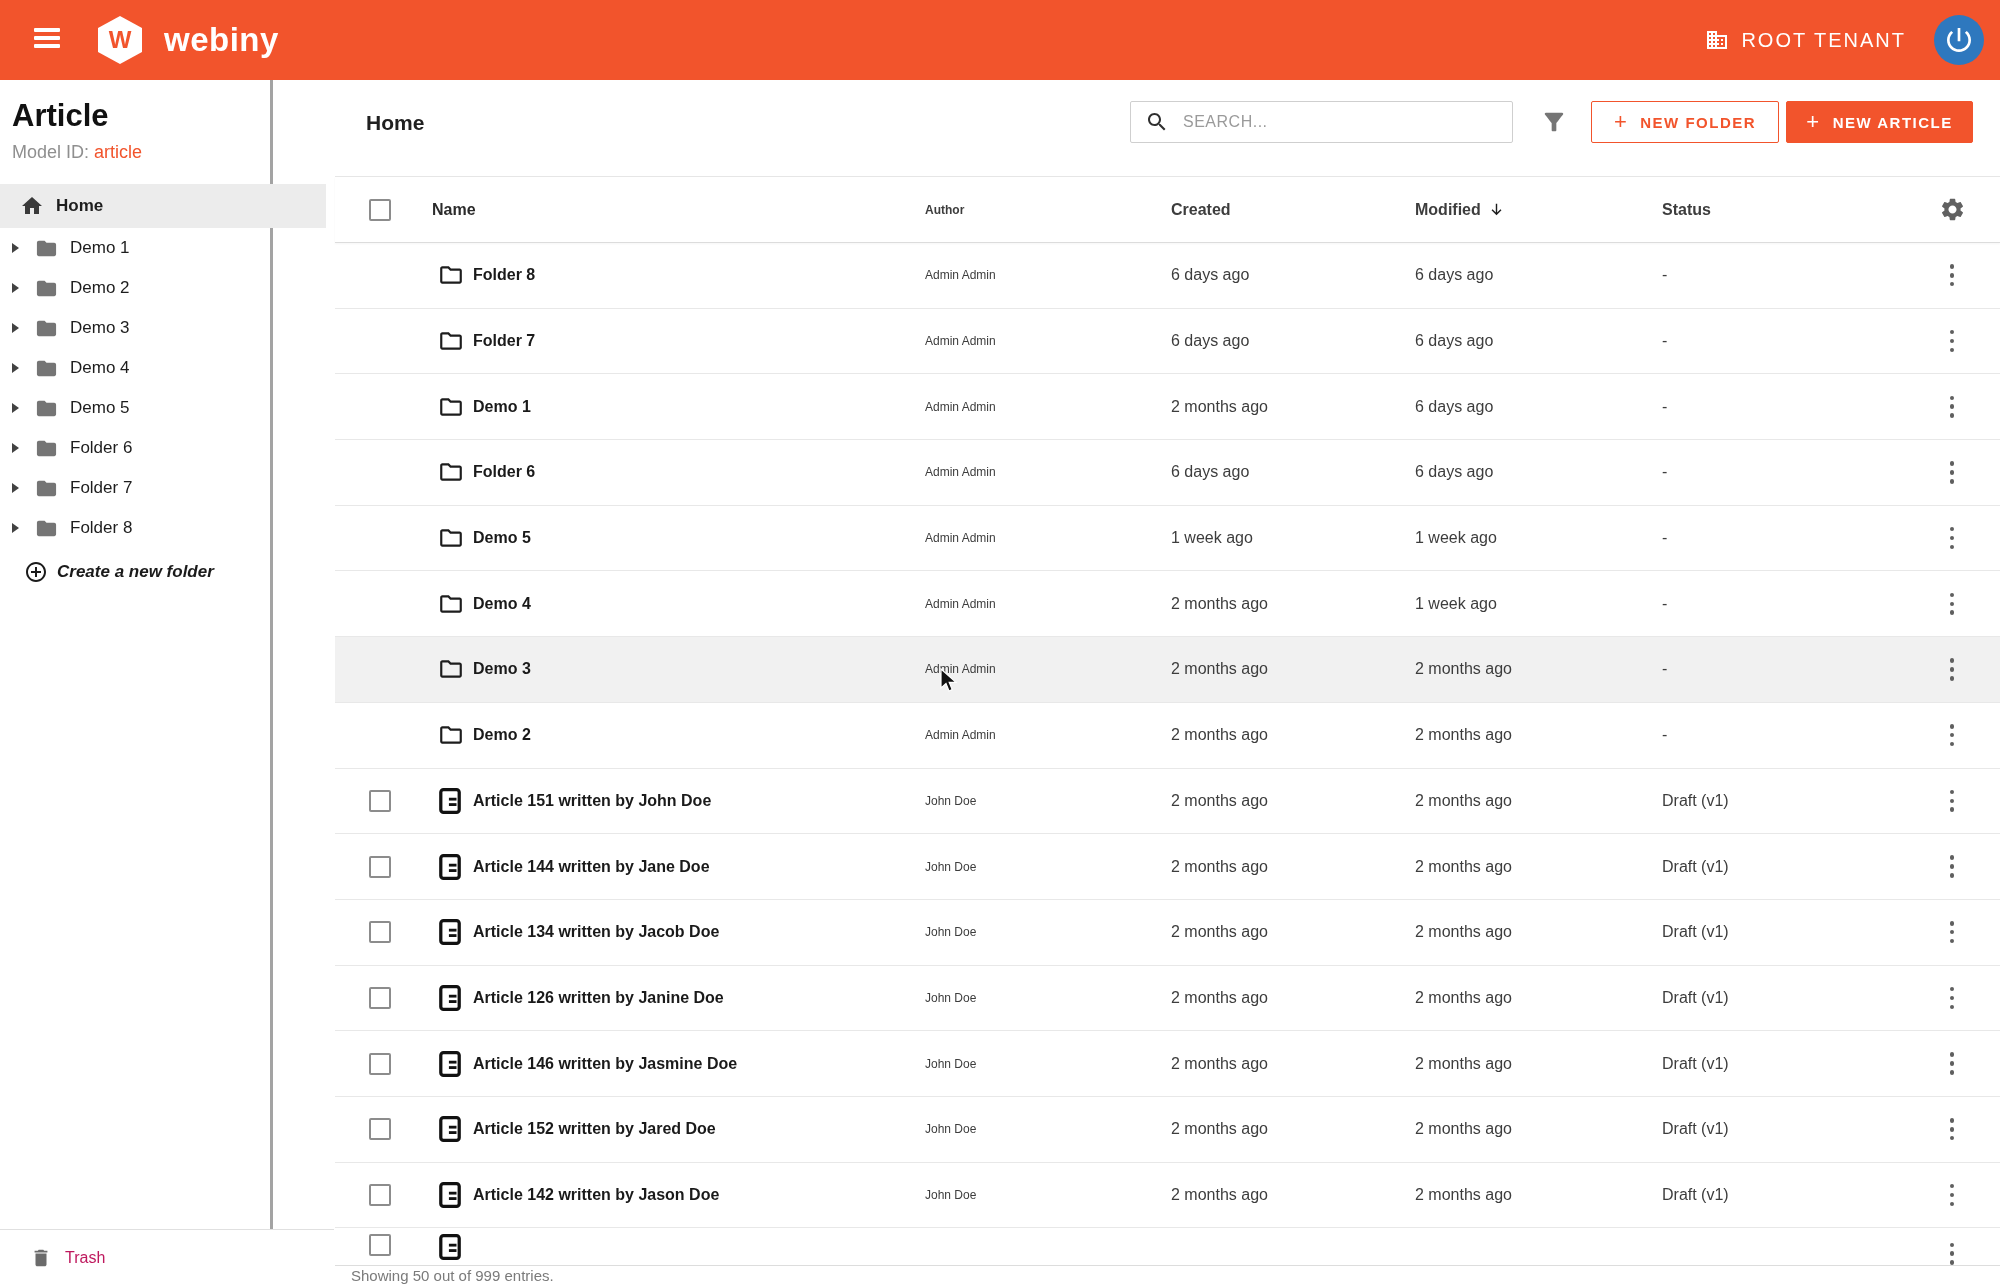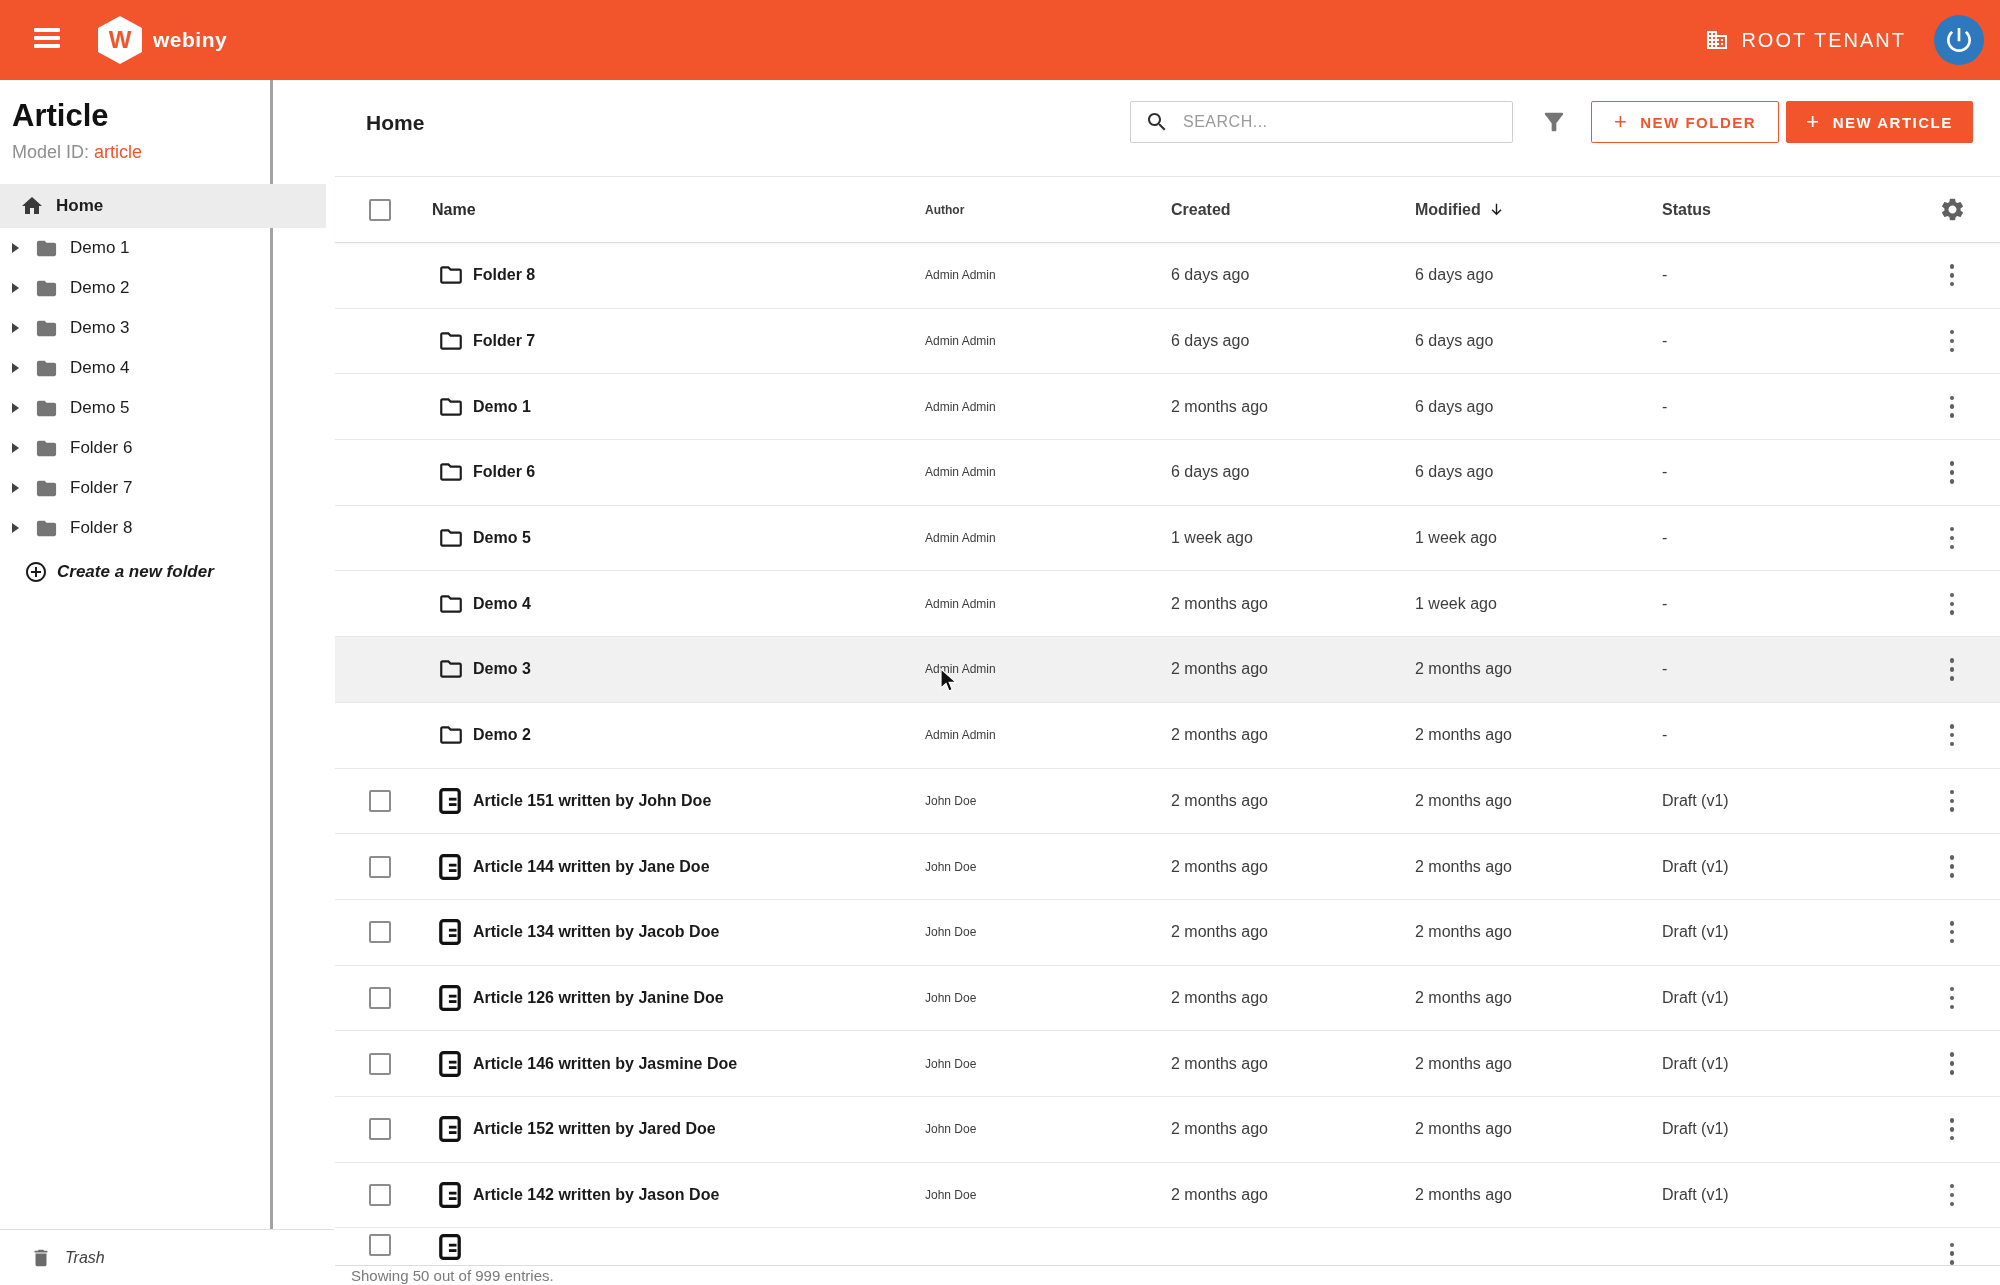--- a/index.html
+++ b/index.html
@@ -14,21 +14,21 @@
     width:2000px;height:1285px;overflow:hidden;position:relative;
     font-family:"Liberation Sans",sans-serif;background:#fff;color:#1d1d1d;
   }
   
   .topbar{position:absolute;left:0;top:0;width:2000px;height:80px;background:var(--primary);}
   .hamburger{position:absolute;left:32px;top:26px;width:34px;height:28px;background:none;border:none;cursor:pointer;padding:2px;}
   .hamburger span{display:block;width:26px;height:3.5px;background:#fff;margin:0 0 4.5px 0;border-radius:1px;}
   .logo{position:absolute;left:98px;top:16px;display:flex;align-items:center;}
   .hex{width:44px;height:48px;background:#fff;clip-path:polygon(50% 0,100% 25%,100% 75%,50% 100%,0 75%,0 25%);display:flex;align-items:center;justify-content:center;}
   .hex b{color:var(--primary);font-size:24px;font-weight:bold;}
-  .wordmark{color:#fff;font-size:21px;font-weight:bold;margin-left:11px;letter-spacing:.5px;}
+  .wordmark{color:#fff;font-size:33px;font-weight:bold;margin-left:22px;letter-spacing:.5px;}
   .tenant{position:absolute;right:88px;top:0;height:80px;display:flex;align-items:center;background:none;border:none;cursor:pointer;color:#fff;}
   .tenant svg{margin-right:12px;}
   .tenant span{font-size:20px;font-weight:500;letter-spacing:2px;color:#fff;}
   .avatar{position:absolute;right:16px;top:15px;width:50px;height:50px;border-radius:50%;background:var(--avatar);border:none;cursor:pointer;display:flex;align-items:center;justify-content:center;padding:0;}
   
   .sidebar{position:absolute;left:0;top:80px;width:273px;bottom:0;background:#fff;border-right:3px solid #a3a3a3;}
   .sb-title{margin:0;position:absolute;left:12px;top:18px;font-size:31px;font-weight:bold;color:#111;}
   .sb-model{position:absolute;left:12px;top:62px;font-size:18px;color:#8f8f8f;}
   .sb-model a{color:var(--primary);text-decoration:none;}
   .nav-home{position:absolute;left:0;top:104px;width:326px;height:44px;background:var(--activenav);display:flex;align-items:center;cursor:pointer;}
@@ -37,21 +37,21 @@
   .folders{position:absolute;left:0;top:148px;width:335px;}
   .tree-item{height:40px;display:flex;align-items:center;cursor:pointer;}
   .caret{margin-left:30px;width:0;height:0;border-top:5px solid transparent;border-bottom:5px solid transparent;border-left:7px solid #424242;}
   .tree-item svg{margin-left:16px;}
   .tree-item span{margin-left:12px;font-size:17px;color:#1d1d1d;}
   .create-folder{position:absolute;left:0;top:470px;height:44px;display:flex;align-items:center;background:none;border:none;cursor:pointer;padding:0;font-style:italic;}
   .create-folder svg{margin-left:24px;}
   .create-folder span{margin-left:9px;font-size:17px;font-weight:bold;color:#1b1b1b;}
   .trash{position:absolute;left:0;bottom:0;width:334px;height:56px;border-top:1px solid #E0E0E0;display:flex;align-items:center;background:#fff;cursor:pointer;}
   .trash svg{margin-left:30px;}
-  .trash span{margin-left:13px;font-size:16px;font-weight:500;color:#404040;font-style:italic;}
+  .trash span{margin-left:13px;font-size:16px;font-weight:500;color:#be185d;}
   
   .main{position:absolute;left:335px;top:80px;right:0;bottom:0;background:#fff;}
   .toolbar{position:absolute;left:0;top:0;right:0;height:97px;border-bottom:1px solid #E6E6E6;}
   .breadcrumb{margin:0;position:absolute;left:31px;top:31px;font-size:21px;font-weight:bold;color:#202020;}
   .search{position:absolute;left:795px;top:21px;width:383px;height:42px;border:1px solid #CFCFCF;border-radius:2px;display:flex;align-items:center;background:#fff;}
   .search svg{margin-left:14px;flex:none;}
   .search input{border:none;outline:none;margin-left:12px;flex:1;font-family:"Liberation Sans",sans-serif;font-size:16px;letter-spacing:.5px;color:#333;background:transparent;}
   .search input::placeholder{color:#9a9a9a;}
   .filter-btn{position:absolute;left:1202px;top:28px;width:34px;height:30px;background:none;border:none;cursor:pointer;padding:0;}
   .btn{position:absolute;top:21px;height:42px;border-radius:2px;font-family:"Liberation Sans",sans-serif;font-size:15px;font-weight:bold;letter-spacing:1.5px;cursor:pointer;display:flex;align-items:center;justify-content:center;}

